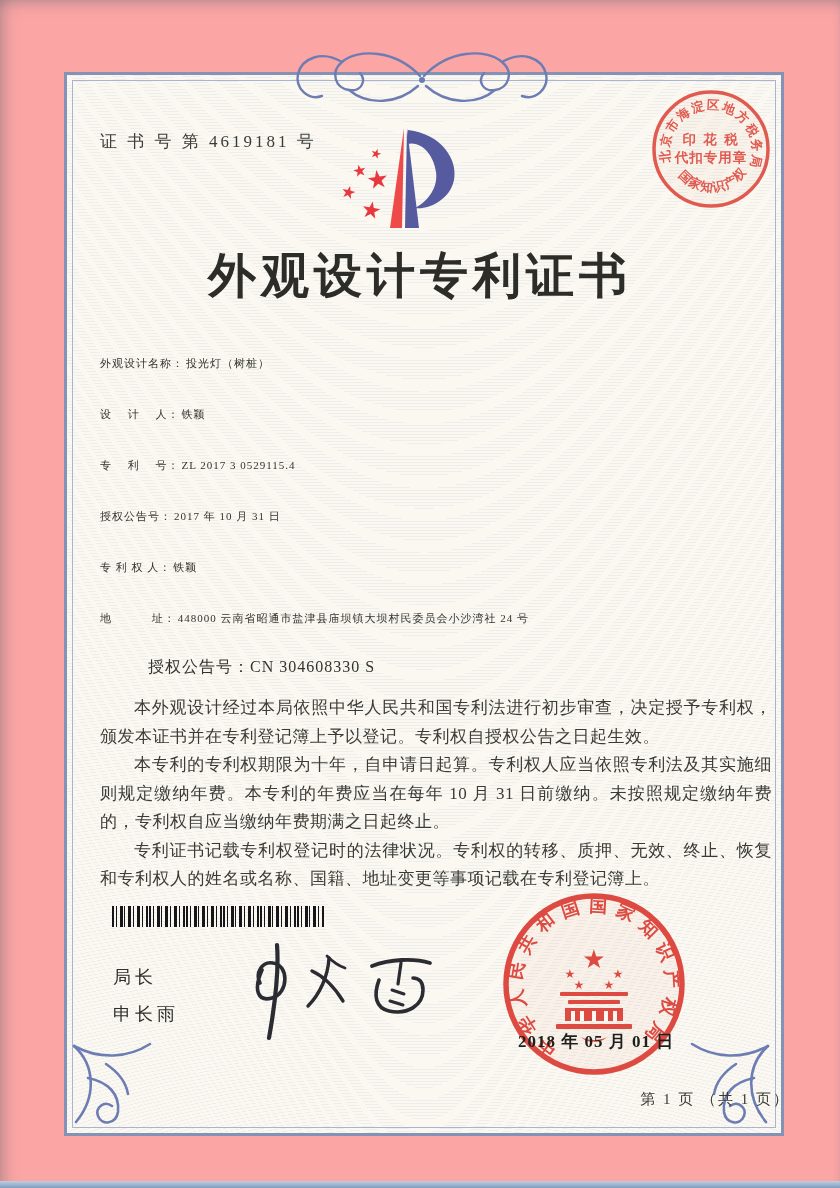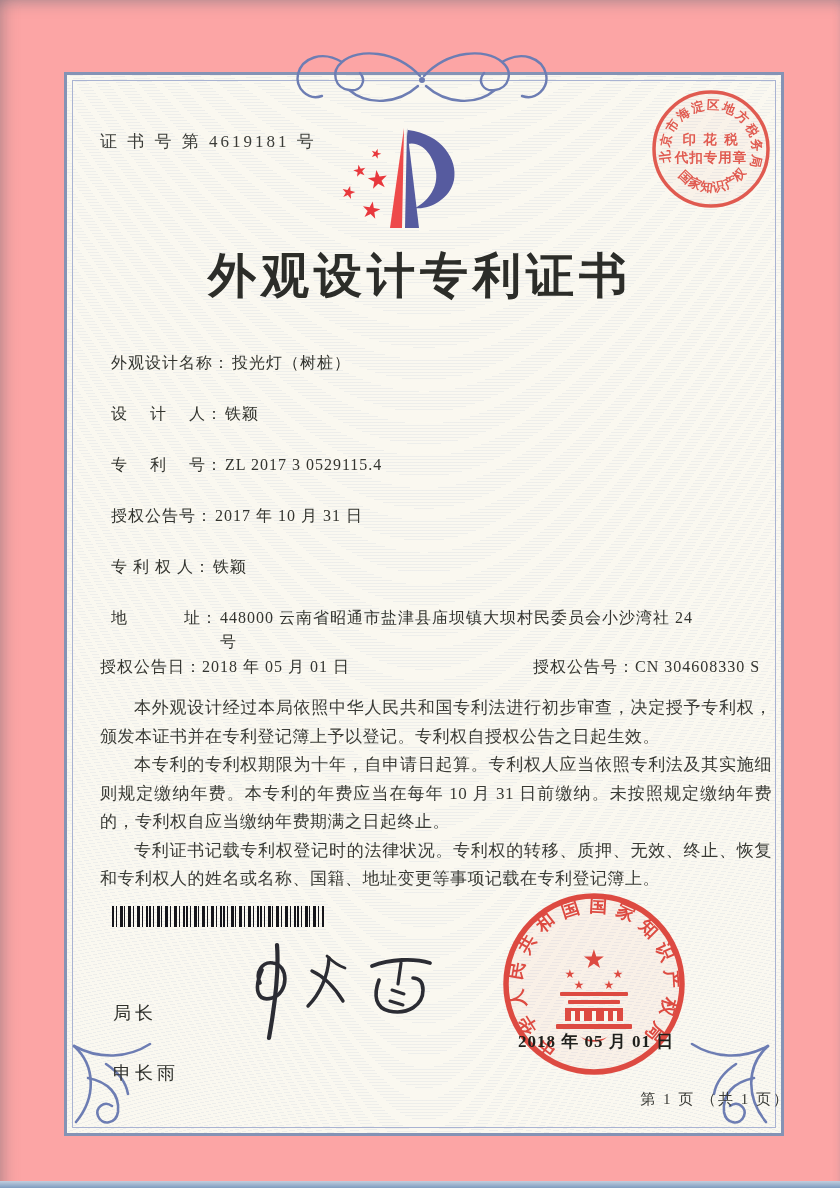--- a/index.html
+++ b/index.html
@@ -27,21 +27,21 @@
   }
   .ornament{position:absolute;color:#6d7db3;}
   .cert-no{
     position:absolute;left:100px;top:130px;font-size:17px;letter-spacing:3px;color:#3b3c38;
   }
   .logo{position:absolute;left:318px;top:116px;}
   .doc-title{
     position:absolute;left:0;top:244px;width:840px;text-align:center;
     font-size:48px;font-weight:bold;letter-spacing:5px;color:#2c2d29;
   }
-  .fields{position:absolute;left:100px;top:351px;width:620px;font-size:16px;margin-left:11px;}
+  .fields{position:absolute;left:100px;top:351px;width:620px;font-size:11px;}
   .frow{display:flex;align-items:flex-start;margin-bottom:27px;line-height:24px;}
   .flabel{flex:0 0 auto;white-space:nowrap;letter-spacing:1px;}
   .fvalue{margin-left:2px;letter-spacing:1px;}
   .fvalue.addr{max-width:478px;}
   .grant-row{
     position:absolute;left:100px;top:657px;width:660px;font-size:16px;display:flex;
   }
   .grant-left{flex:0 0 385px;white-space:nowrap;letter-spacing:1px;}
   .grant-right{white-space:nowrap;letter-spacing:1px;margin-left:48px;}
   .paras{
@@ -56,21 +56,21 @@
       #15151a 4px 5px, transparent 5px 8px,
       #15151a 8px 11px, transparent 11px 12px,
       #15151a 12px 13px, transparent 13px 16px,
       #15151a 16px 19px, transparent 19px 21px,
       #15151a 21px 22px, transparent 22px 25px,
       #15151a 25px 28px, transparent 28px 30px,
       #15151a 30px 31px, transparent 31px 34px,
       #15151a 34px 36px, transparent 36px 37px);
   }
   .signoff{position:absolute;left:113px;top:965px;font-size:18px;color:#2f302b;}
-  .signoff .line{margin-bottom:13px;letter-spacing:4px;margin-top:36px;}
+  .signoff .line{margin-bottom:13px;letter-spacing:4px;}
   .signature{position:absolute;left:232px;top:938px;}
   .seal{position:absolute;left:498px;top:888px;}
   .seal-date{
     position:absolute;left:518px;top:1030px;font-size:17px;font-weight:bold;
     color:#1f201c;letter-spacing:1px;z-index:6;
   }
   .tax-stamp{position:absolute;left:648px;top:86px;z-index:5;}
   .footer{
     position:absolute;left:0;top:1090px;width:790px;text-align:right;
     font-size:15px;letter-spacing:2px;color:#3a3b36;
@@ -152,23 +152,20 @@
       <span class="flabel">专 利 权 人：</span>
       <span class="fvalue">铁颖</span>
     </div>
     <div class="frow">
       <span class="flabel">地　　　 址：</span>
       <span class="fvalue addr">448000 云南省昭通市盐津县庙坝镇大坝村民委员会小沙湾社 24 号</span>
     </div>
   </div>
 
   <div class="grant-row">
-    <div class="grant-left">
-      <span>授权公告日：</span><span>2018 年 05 月 01 日</span>
-    </div>
     <div class="grant-right">
       <span>授权公告号：</span><span>CN 304608330 S</span>
     </div>
   </div>
 
   <div class="paras">
     <p>本外观设计经过本局依照中华人民共和国专利法进行初步审查，决定授予专利权，颁发本证书并在专利登记簿上予以登记。专利权自授权公告之日起生效。</p>
     <p>本专利的专利权期限为十年，自申请日起算。专利权人应当依照专利法及其实施细则规定缴纳年费。本专利的年费应当在每年 10 月 31 日前缴纳。未按照规定缴纳年费的，专利权自应当缴纳年费期满之日起终止。</p>
     <p>专利证书记载专利权登记时的法律状况。专利权的转移、质押、无效、终止、恢复和专利权人的姓名或名称、国籍、地址变更等事项记载在专利登记簿上。</p>
   </div>

